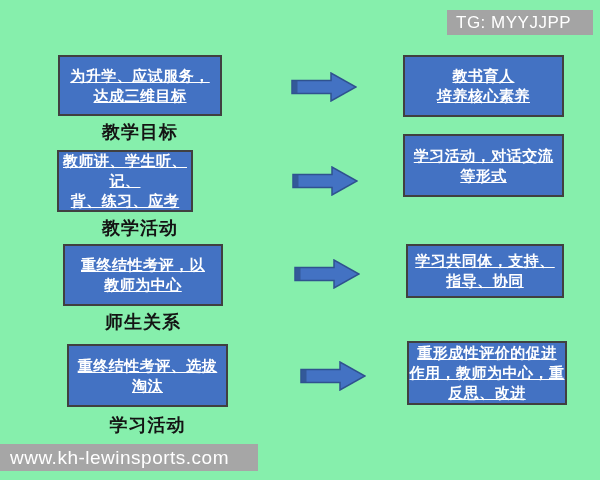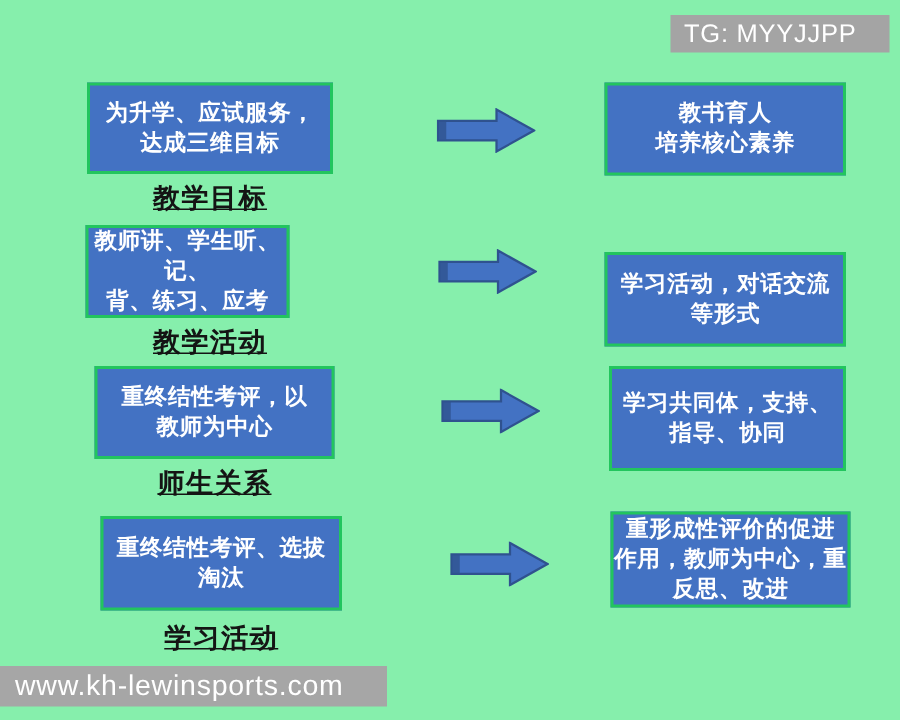--- a/index.html
+++ b/index.html
@@ -6,39 +6,39 @@
   .canvas{
     position:relative;
     width:600px;height:480px;
     background:#86efac;
     font-family:"Liberation Sans","DejaVu Sans",sans-serif;
     overflow:hidden;
   }
   .box{
     position:absolute;
     background:#4372c3;
-    border:2px solid #22c55e;
+    border:2px solid #404040;
     color:#ffffff;
     display:flex;align-items:center;justify-content:center;
     text-align:center;
     white-space:pre-line;
     font-weight:bold;
     font-size:15px;
     line-height:1.32;
     box-sizing:border-box;
     letter-spacing:0.5px;
+    text-decoration:underline;
   }
   .row-label{
     position:absolute;
     font-weight:bold;
     color:#141414;
     font-size:18px;
     text-align:center;
     letter-spacing:1px;
-    text-decoration:underline;
   }
   .arrow{position:absolute;width:66px;height:30px;}
   .badge{
     position:absolute;
     left:447px;top:10px;width:146px;height:25px;
     background:#a4a4a4;
     color:#ffffff;
     font-size:17px;
     line-height:25px;
     padding-left:9px;
@@ -73,31 +73,31 @@
   <div class="box" style="left:403px;top:55px;width:161px;height:62px;">教书育人
 培养核心素养</div>
   <div class="row-label" style="left:58px;top:120px;width:164px;">教学目标</div>
 
   <div class="box" style="left:57px;top:150px;width:136px;height:62px;">教师讲、学生听、记、
 背、练习、应考</div>
   <svg class="arrow" style="left:292px;top:166px;" viewBox="0 0 66 30">
     <polygon points="1,8.5 40,8.5 40,1 65,15 40,29 40,21.5 1,21.5" fill="#4372c3" stroke="#2F528F" stroke-width="1.5"></polygon>
     <rect x="1.5" y="9" width="5" height="12" fill="#2F528F" opacity="0.8"></rect>
   </svg>
-  <div class="box" style="left:403px;top:168px;width:161px;height:63px;">学习活动，对话交流
+  <div class="box" style="left:403px;top:134px;width:161px;height:63px;">学习活动，对话交流
 等形式</div>
   <div class="row-label" style="left:57px;top:216px;width:166px;">教学活动</div>
 
   <div class="box" style="left:63px;top:244px;width:160px;height:62px;">重终结性考评，以
 教师为中心</div>
   <svg class="arrow" style="left:294px;top:259px;" viewBox="0 0 66 30">
     <polygon points="1,8.5 40,8.5 40,1 65,15 40,29 40,21.5 1,21.5" fill="#4372c3" stroke="#2F528F" stroke-width="1.5"></polygon>
     <rect x="1.5" y="9" width="5" height="12" fill="#2F528F" opacity="0.8"></rect>
   </svg>
-  <div class="box" style="left:406px;top:244px;width:158px;height:70px;">学习共同体，支持、
+  <div class="box" style="left:406px;top:244px;width:158px;height:54px;">学习共同体，支持、
 指导、协同</div>
   <div class="row-label" style="left:63px;top:310px;width:160px;">师生关系</div>
 
   <div class="box" style="left:67px;top:344px;width:161px;height:63px;">重终结性考评、选拔
 淘汰</div>
   <svg class="arrow" style="left:300px;top:361px;" viewBox="0 0 66 30">
     <polygon points="1,8.5 40,8.5 40,1 65,15 40,29 40,21.5 1,21.5" fill="#4372c3" stroke="#2F528F" stroke-width="1.5"></polygon>
     <rect x="1.5" y="9" width="5" height="12" fill="#2F528F" opacity="0.8"></rect>
   </svg>
   <div class="box" style="left:407px;top:341px;width:160px;height:64px;font-size:15px;line-height:1.35;">重形成性评价的促进

